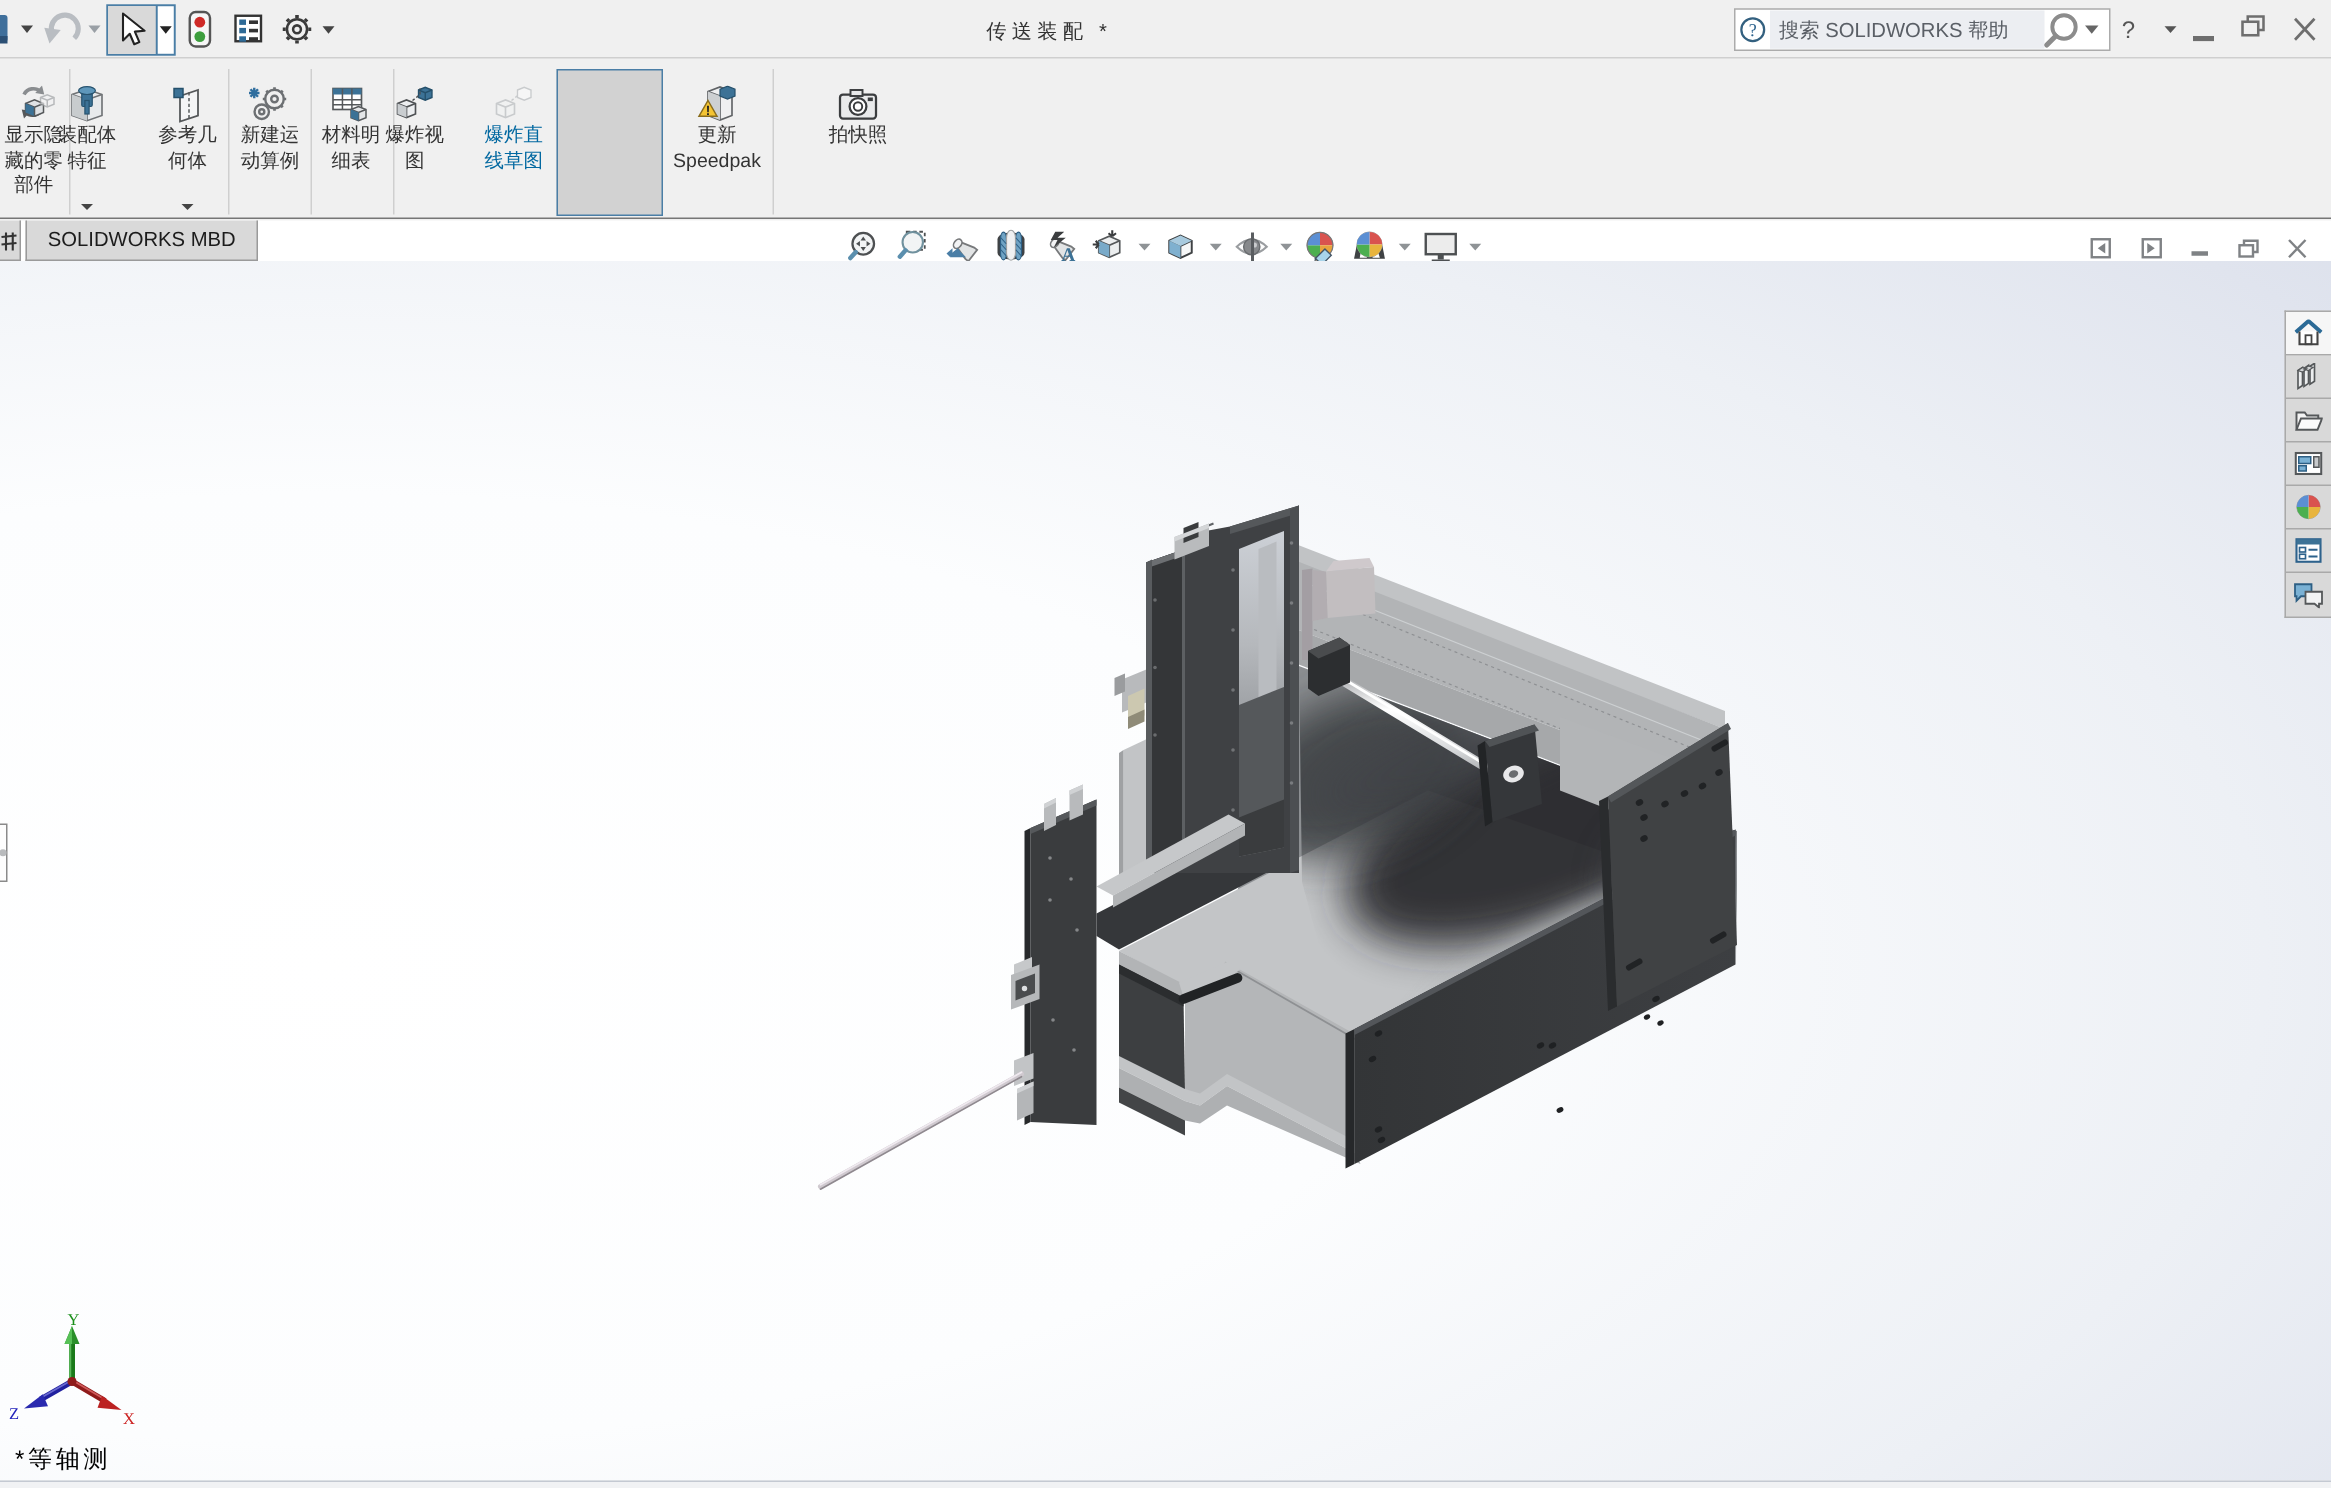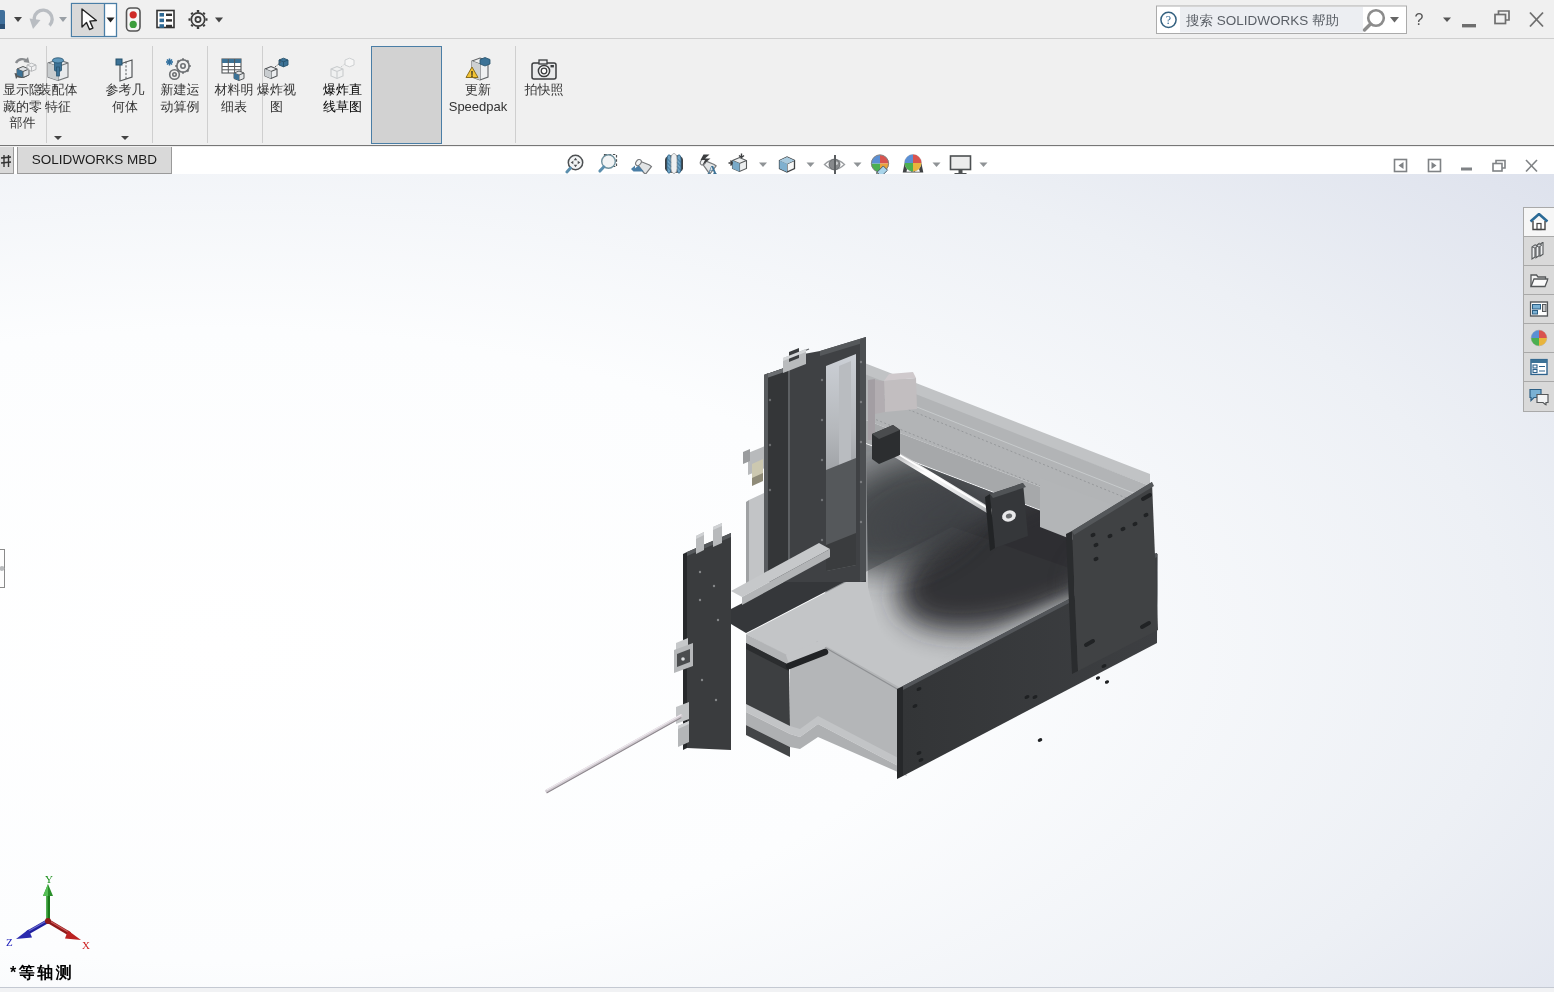--- a/index.html
+++ b/index.html
@@ -10,21 +10,21 @@
   #titlebar { position:absolute; left:0; top:0; width:1554px; height:39px; background:#f0f0f0; border-bottom:1px solid #cfcfcf; }
   #title { position:absolute; top:12px; left:0; width:1399px; text-align:center; font-size:13.5px; color:#333; }
   
   #ribbon { position:absolute; left:0; top:40px; width:1554px; height:106px; background:#f0f0f0; border-bottom:1.5px solid #767676; }
   .rsep { position:absolute; top:6px; height:97px; width:1px; background:#cfcfcf; }
   .rbtn { position:absolute; top:0; height:106px; text-align:center; font-size:13px; line-height:16.5px; color:#333; }
   .rbtn .ricon { position:absolute; top:17px; left:50%; transform:translateX(-50%); }
   .rbtn .rtext { position:absolute; top:42px; left:0; width:100%; }
   .rbtn .rarr  { position:absolute; bottom:6px; left:50%; transform:translateX(-50%); width:0; height:0;
                  border-left:4px solid transparent; border-right:4px solid transparent; border-top:4px solid #444; }
-  .gray { color:#000000; }
+  .gray { color:#0369a1; }
   
   #tabrow { position:absolute; left:0; top:147px; width:1554px; height:27px; background:#ffffff; }
   .tab { position:absolute; top:0; height:27px; background:#d9d9d9; border:1px solid #9a9a9a; border-top:none; }
   
   #viewport { position:absolute; left:0; top:174px; width:1554px; height:813px;
     background:radial-gradient(ellipse 130% 108% at 14% 58%, #ffffff 0%, #fcfdfe 36%, #edf0f5 64%, #e0e4ee 82%, #d7dce9 95%, #d4d9e7 100%); }
   
   #taskpane { position:absolute; right:0; top:33px; width:31px; background:#d9d9d9; border:1px solid #a9a9a9; border-right:none; }
   .tp { width:30px; height:29px; border-bottom:1px solid #a9a9a9; position:relative; }
   .tp:last-child { border-bottom:none; }
@@ -77,20 +77,21 @@
           <line x1="-7.5" y1="0" x2="-9.5" y2="0"></line>
             <line x1="7.5" y1="0" x2="9.5" y2="0"></line>
           <line x1="-5.3" y1="-5.3" x2="-6.7" y2="-6.7"></line>
             <line x1="5.3" y1="5.3" x2="6.7" y2="6.7"></line>
           <line x1="-5.3" y1="5.3" x2="-6.7" y2="6.7"></line>
             <line x1="5.3" y1="-5.3" x2="6.7" y2="-6.7"></line>
         </g>
       </g>
       <path d="M215 17.5 l8 0 l-4 5 z" fill="#444"></path>
     </svg>
+    <div id="title" style="letter-spacing:3.5px">传送装配 *</div>
 
     <svg class="abs" style="left:1150;top:0" width="404" height="39" viewBox="0 0 404 39">
       <rect x="6.5" y="6" width="250" height="27.5" fill="#ffffff" stroke="#ababab"></rect>
       <rect x="30" y="7" width="183" height="25.5" fill="#eceef2"></rect>
       <circle cx="18.5" cy="19.8" r="7.6" fill="none" stroke="#33607f" stroke-width="1.5"></circle>
       <text x="18.5" y="24" font-size="12" fill="#2a618c" text-anchor="middle" font-family="Liberation Serif">?</text>
       <text x="36" y="24.5" font-size="13.5" fill="#5a5f66">搜索 SOLIDWORKS 帮助</text>
       <circle cx="226" cy="18" r="7.8" fill="none" stroke="#8c8c8c" stroke-width="2.6"></circle>
       <line x1="220.5" y1="24" x2="214.5" y2="30" stroke="#8c8c8c" stroke-width="3.4" stroke-linecap="round"></line>
       <path d="M240 17 l9 0 l-4.5 5.5 z" fill="#666"></path>
@@ -230,21 +231,21 @@
         <path d="M8 4 l8 -3 8 3 0 16 -8 3 -8 -3 z" fill="#eff0f1" stroke="#606366" stroke-width="1.1"></path>
         <path d="M8 4 l8 3 8 -3 M16 7 v16" fill="none" stroke="#606366" stroke-width="1.1"></path>
         <path d="M8 4 l8 3 0 16 -8 -3 z" fill="#cdd0d2"></path>
         <path d="M16 2.5 l5 -2 5 2 0 4.5 -5 2 -5 -2 z" fill="#3c7296" stroke="#25506b" stroke-width="0.8"></path>
         <path d="M8 10 l6 10.5 -12 0 z" fill="#f4c433" stroke="#8a6d1d" stroke-width="1"></path>
         <text x="8" y="19.5" font-size="9" font-weight="bold" fill="#222" text-anchor="middle">!</text>
       </svg>
       <div class="rtext">更新<br>Speedpak</div>
     </div>
 
-    <div class="rbtn" style="left:516px;width:56px">
+    <div class="rbtn" style="left:544px;width:56px">
       <svg class="ricon" width="30" height="26" viewBox="0 0 30 26">
         <rect x="3" y="6" width="24" height="16" rx="2" fill="#e9eaeb" stroke="#3b3d3f" stroke-width="1.5"></rect>
         <rect x="10" y="3" width="8" height="4" fill="#e9eaeb" stroke="#3b3d3f" stroke-width="1.3"></rect>
         <circle cx="15" cy="14" r="5.6" fill="#fff" stroke="#3b3d3f" stroke-width="1.5"></circle>
         <circle cx="15" cy="14" r="2.8" fill="none" stroke="#3b3d3f" stroke-width="1.3"></circle>
         <rect x="21.5" y="8" width="3.4" height="2.4" fill="#3b3d3f"></rect>
       </svg>
       <div class="rtext">拍快照</div>
     </div>
   </div>
@@ -665,16 +666,16 @@
       <line x1="48" y1="46" x2="27" y2="58" stroke="#6a6ad0" stroke-width="1.2"></line>
       <path d="M16 65 l12.5 -9.5 3.5 8 z" fill="#2a2aaf"></path>
       <text x="6" y="72" font-size="11" fill="#2222bb" font-family="Liberation Serif">Z</text>
 
       <line x1="48" y1="47" x2="70" y2="60" stroke="#8f1a1a" stroke-width="4"></line>
       <line x1="48" y1="46" x2="70" y2="59" stroke="#cf5a5a" stroke-width="1.2"></line>
       <path d="M81 66 l-13 -9.5 -3 8 z" fill="#bb2222"></path>
       <text x="82" y="75" font-size="11" fill="#cc2222" font-family="Liberation Serif">X</text>
       <circle cx="48" cy="47" r="3" fill="#8f1a1a"></circle>
     </svg>
-    <div class="abs" style="left:10px;top:789px;font-size:16px;font-weight:bold;color:#000;letter-spacing:2.5px">*等轴测</div>
+    <div class="abs" style="left:10px;top:789px;font-size:16px;font-weight:normal;color:#000;letter-spacing:2.5px">*等轴测</div>
   </div>
   <div id="statusbar"></div>
 </div>
 
 </body></html>

